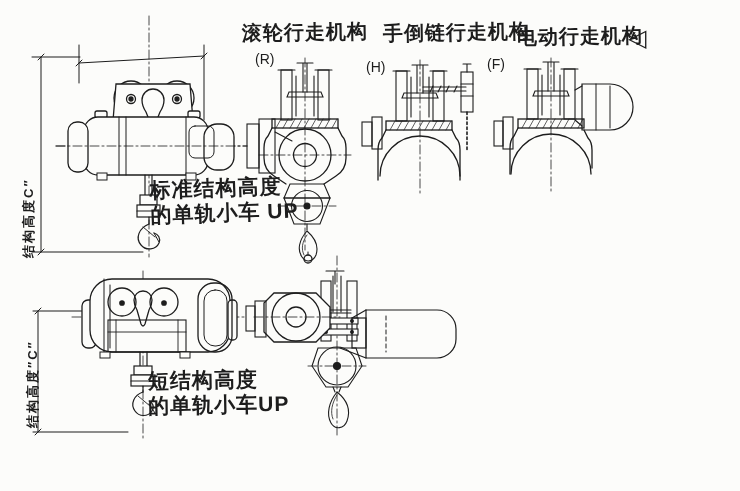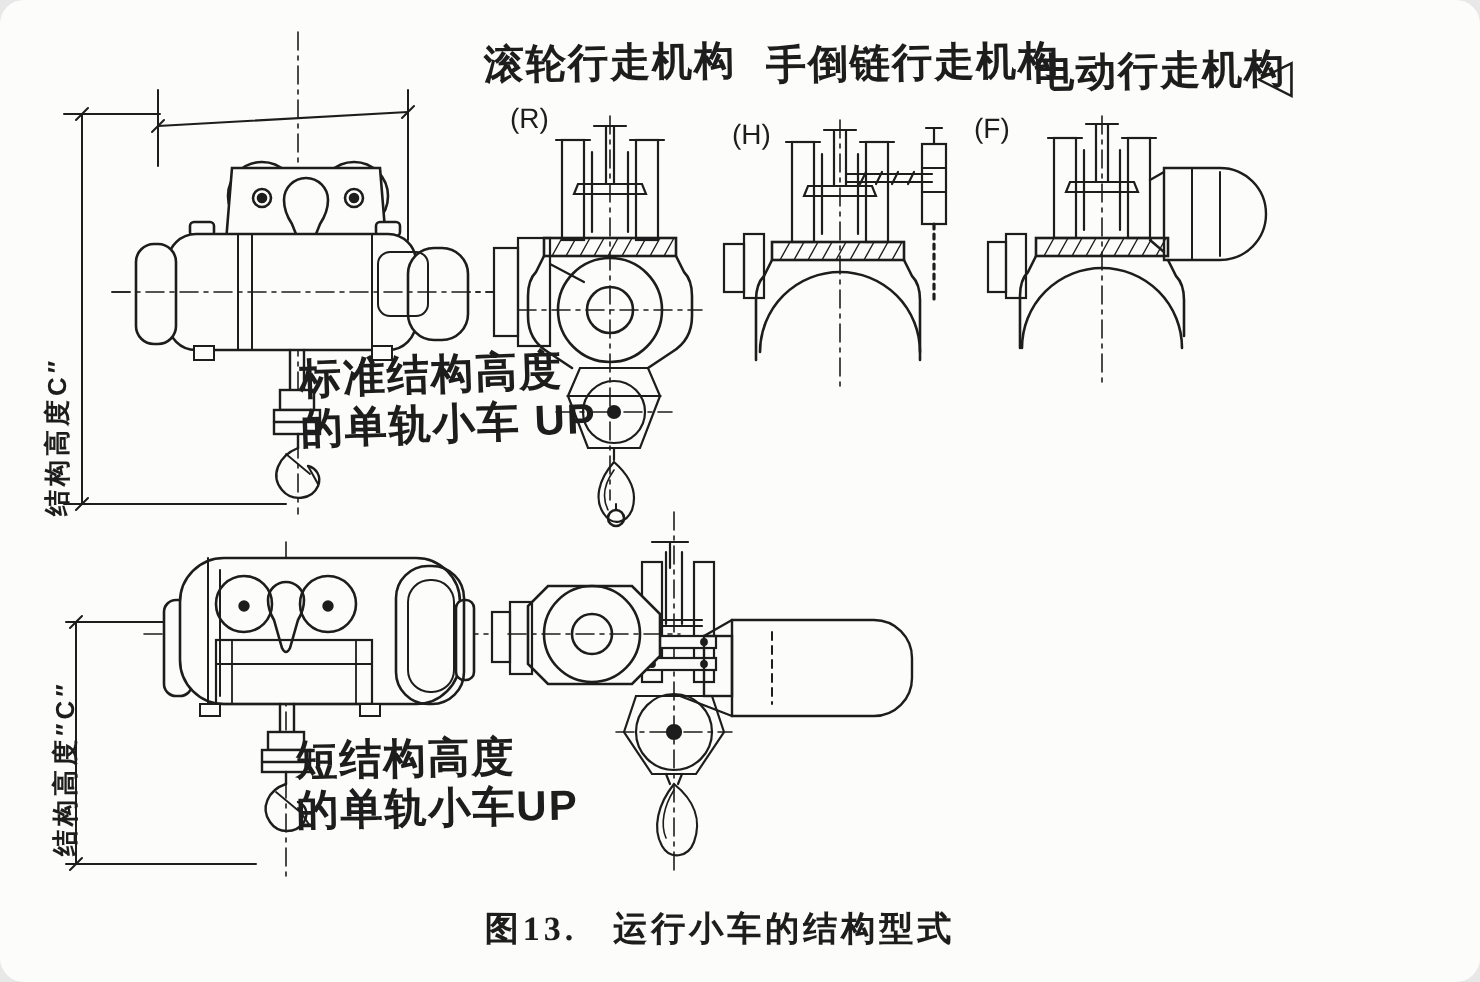--- a/index.html
+++ b/index.html
@@ -1,20 +1,20 @@
 <!DOCTYPE html>
 <html><head>
 <meta charset="utf-8">
 <style>
   :root{ --ink:#1d1d1d; --paper:#fcfcfa; }
   html,body{ margin:0; padding:0; }
   body{ background:#e8e8e8; font-family:"Liberation Sans", sans-serif; }
   .page{
     position:relative; width:740px; height:491px; margin:0 auto;
-    background:var(--paper); overflow:hidden; color:var(--ink);border-radius:12px;
+    background:var(--paper); overflow:hidden; color:var(--ink);
   }
   svg{ position:absolute; left:0; top:0; }
   .hand{
     position:absolute; font-family:"Liberation Sans", sans-serif;
     font-weight:bold; color:var(--ink); white-space:nowrap; line-height:1.18;
   }
   .mech-label{ font-size:20px; letter-spacing:1px; }
   .mech-code{ font-size:14px; font-weight:normal; }
   .note{ font-size:21px; letter-spacing:1px; }
   .dim-note{
@@ -297,17 +297,14 @@
 
   <div class="hand note" style="left:148px; top:368px; transform:rotate(-1deg);">
     <div>短结构高度</div>
     <div>的单轨小车UP</div>
   </div>
 
   <div class="dim-note" style="left:20px; top:258px;">结构高度C″</div>
 
   <div class="dim-note" style="left:24px; top:428px;">结构高度″C″</div>
 
-  <div class="caption">
-    <span class="num">图13.</span><span>运行小车的结构型式</span>
-  </div>
 
 </div>
 
 </body></html>

